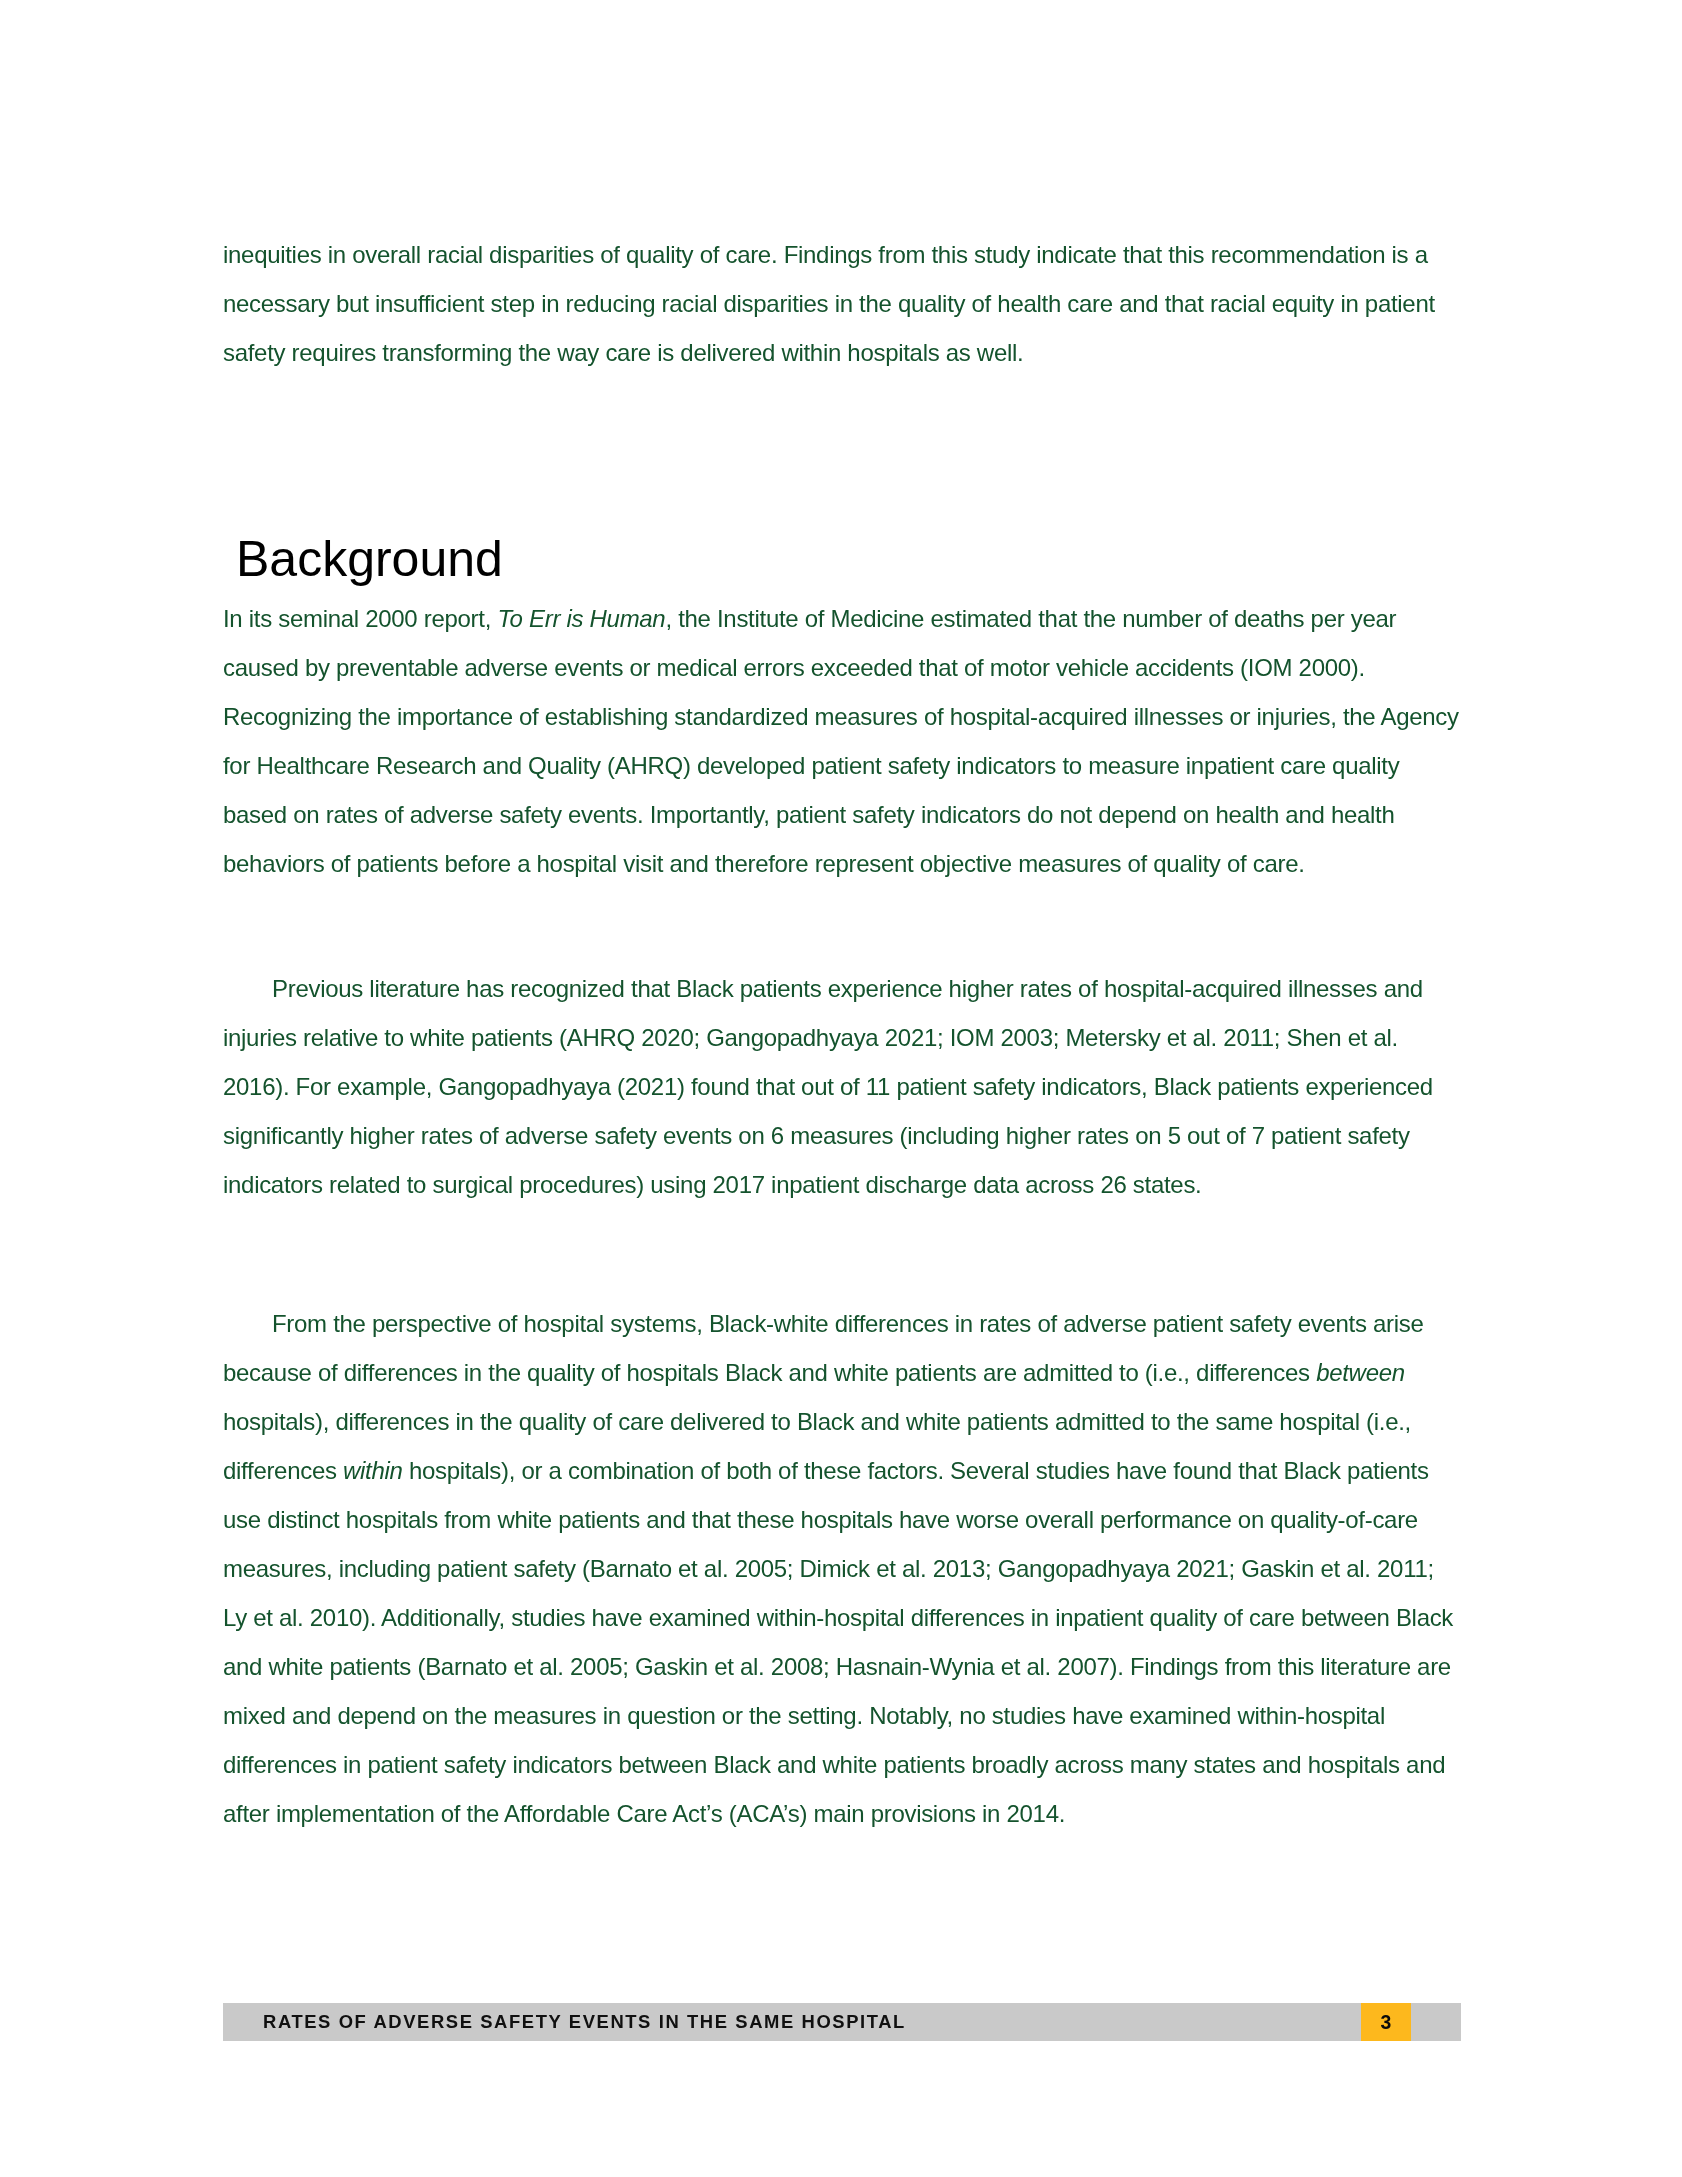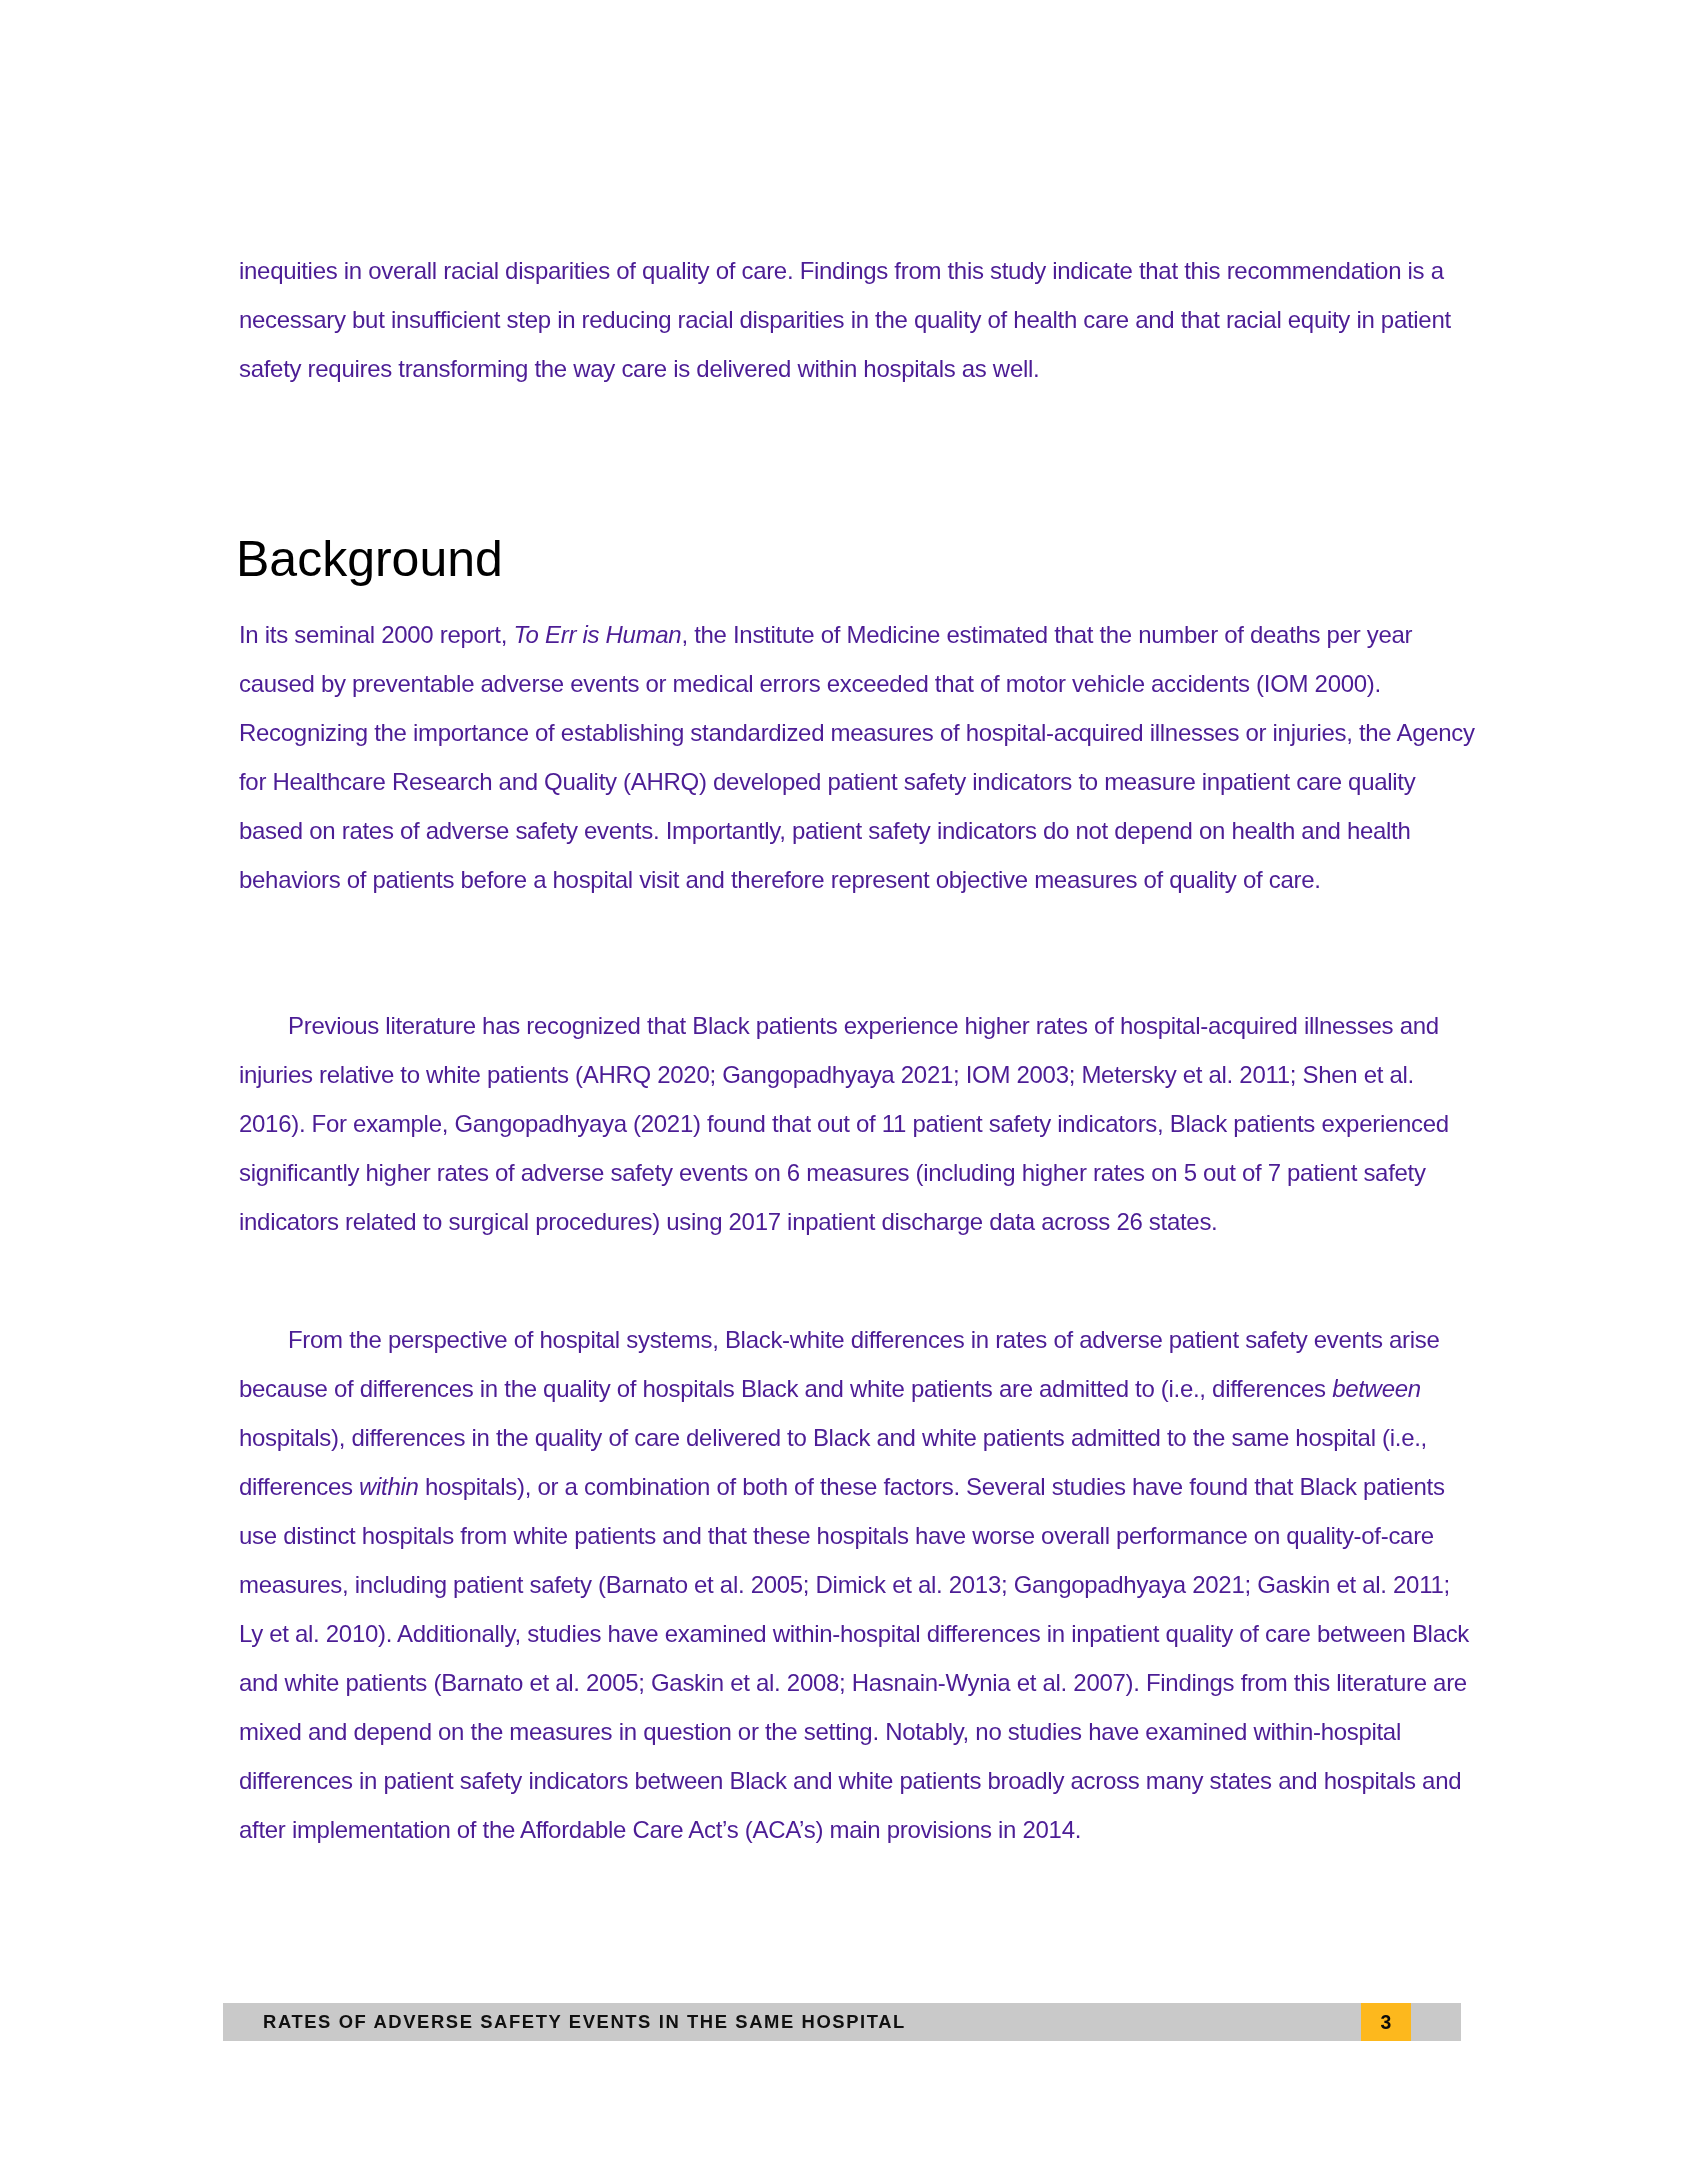--- a/index.html
+++ b/index.html
@@ -16,43 +16,43 @@
     color: #000000;
     overflow: hidden;
   }
   .body-text {
     position: absolute;
     left: 223px;
     width: 1240px;
     font-size: 24px;
     line-height: 49px;
     letter-spacing: -0.3px;
-    color: #4c1d95;
+    color: #14532d;
     text-align: left;
-    margin: 16px;
+    margin: 0;
   }
   .body-text em {
   }
   .indent-first {
     text-indent: 49px;
   }
   .intro-para   { top: 230px; }
   .section-heading {
     position: absolute;
     left: 223px;
     top: 519px;
     font-size: 50px;
     line-height: 54px;
     font-weight: 400;
     letter-spacing: 0px;
     color: #000000;
     margin: 13px;
   }
   .para-1 { top: 594px; }
-  .para-2 { top: 985px; }
+  .para-2 { top: 964px; }
   .para-3 { top: 1299px; }
   .footer-bar {
     position: absolute;
     left: 223px;
     top: 2003px;
     width: 1238px;
     height: 38px;
     background: #c9c9c9;
   }
   .footer-title {

